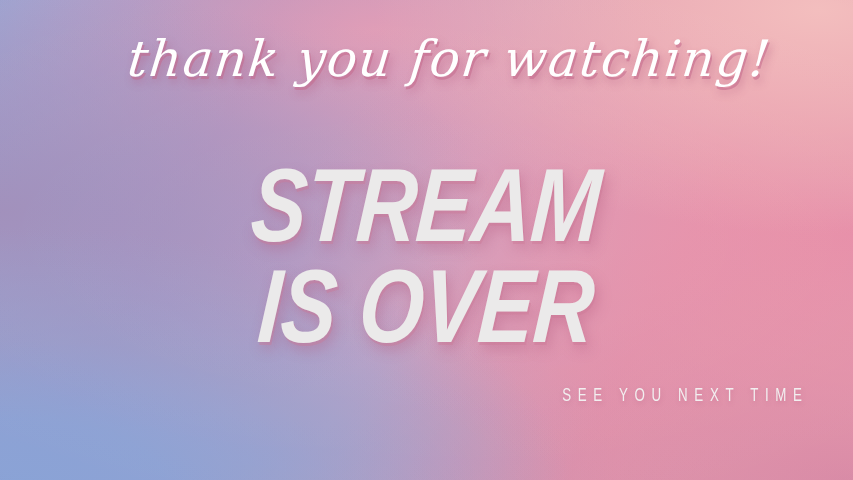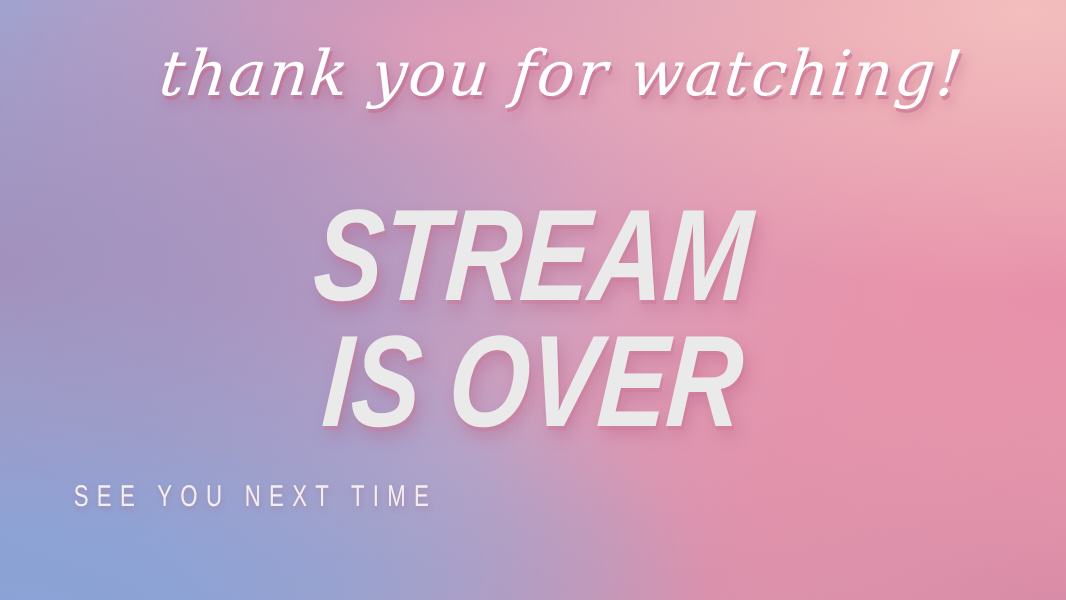--- a/index.html
+++ b/index.html
@@ -93,25 +93,25 @@
 
   #headline-1 { top: 161px; }
   #headline-2 { top: 262px; }
 
   
   .subtitle {
     position: absolute;
     left: 0;
     right: 0;
     top: 386px;
-    text-align: left;
+    text-align: right;
     color: #f2eff0;
     font-family: "Liberation Sans Narrow", "Liberation Sans", sans-serif;
     font-weight: 400;
-    font-size: 24px;
+    font-size: 18px;
     line-height: 1.0;
     letter-spacing: 9px;
     white-space: nowrap;
     text-shadow: 1px 2px 5px rgba(180,95,130,0.35);
   }
 
   .subtitle .inner {
     display: inline-block;
     transform: scaleX(0.74);
     transform-origin: center center;

